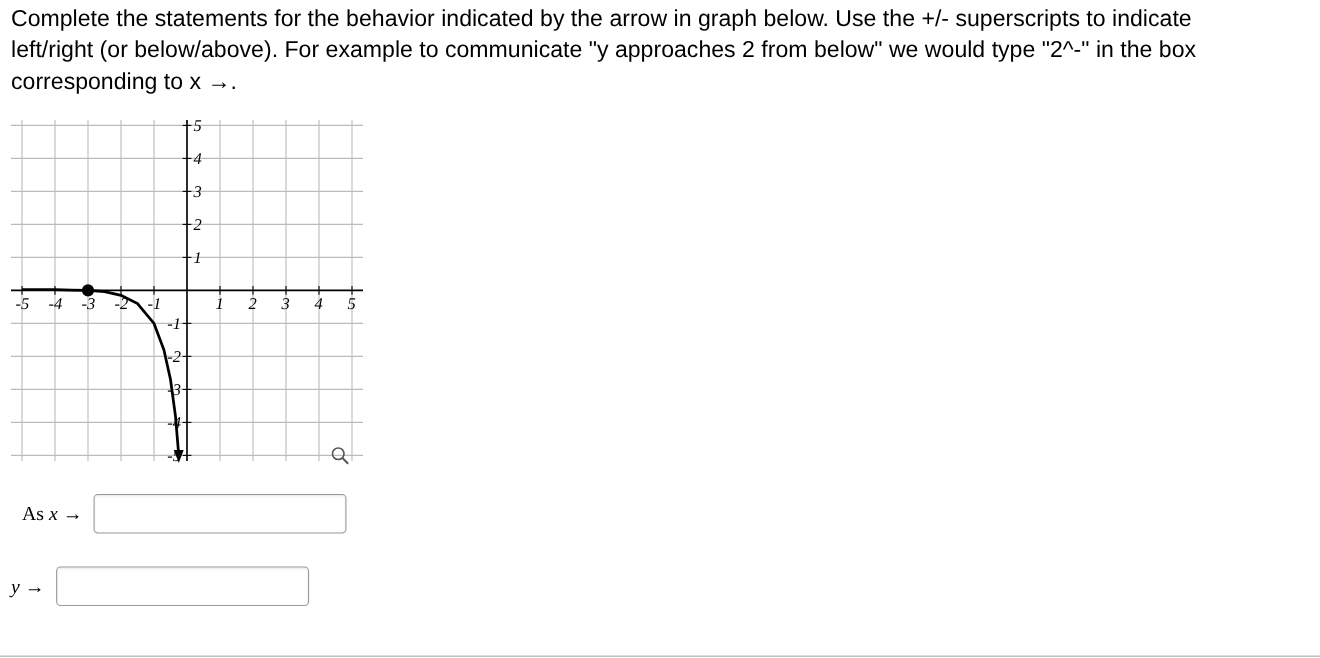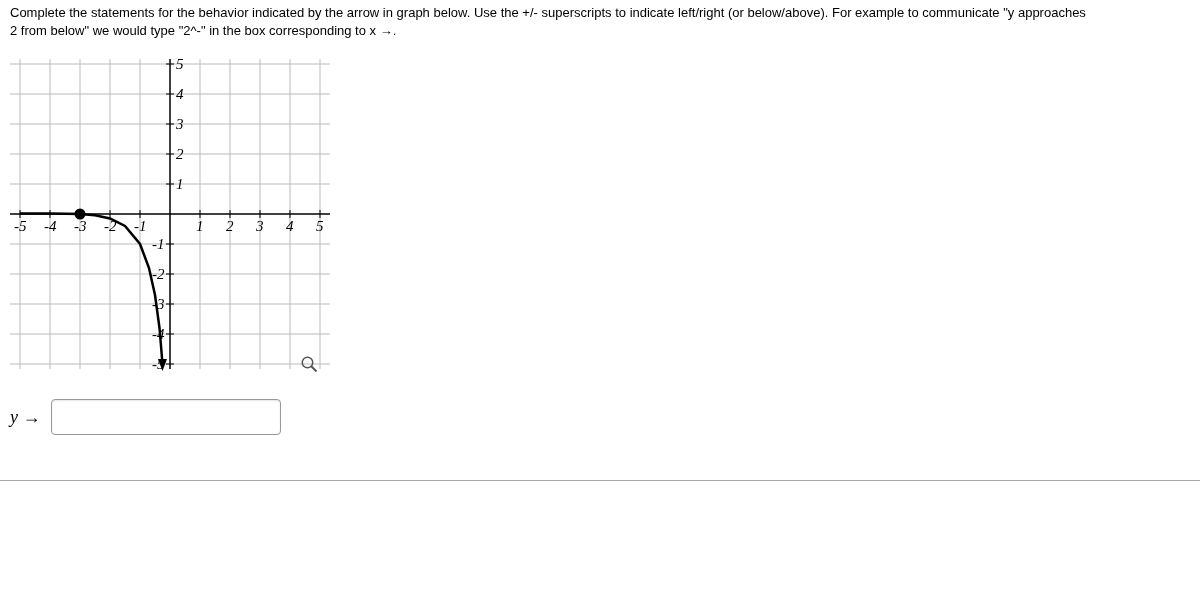--- a/index.html
+++ b/index.html
@@ -9,21 +9,21 @@
     }
     body {
       font-family: Arial, sans-serif;
       width: 1200px;
       height: 598px;
       padding: 0;
       background: #fff;
       color: #000;
     }
     .instructions {
-      font-size: 13px;
+      font-size: 21px;
       line-height: 1.35;
       padding: 4px 10px 10px 10px;
       max-width: 1100px;
     }
     .math-var {
       font-family: 'Times New Roman', serif;
       font-style: italic;
     }
     .content-area {
       padding: 10px;
@@ -165,20 +165,26 @@
       <circle cx="70" cy="155" r="5.5" fill="#000"></circle>
 
       <polygon points="152.5,312 148,300 157,300" fill="#000"></polygon>
     </svg>
     <svg class="magnifier" viewBox="0 0 24 24">
       <circle cx="10" cy="10" r="7" stroke="#555" stroke-width="2" fill="none"></circle>
       <line x1="15" y1="15" x2="22" y2="22" stroke="#555" stroke-width="2.5"></line>
     </svg>
   </div>
 
+  <div class="input-row">
+    <span class="input-label">
+      <span>As </span><span class="math-var">x</span><span> →</span>
+    </span>
+    <input type="text" class="text-input" value="" style="">
+  </div>
 
   <div class="input-row" style="margin-left: 0;">
     <span class="input-label">
       <span class="math-var">y</span><span> →</span>
     </span>
     <input type="text" class="text-input" value="" style="">
   </div>
 </div>
 
 <hr class="hr-bottom">

